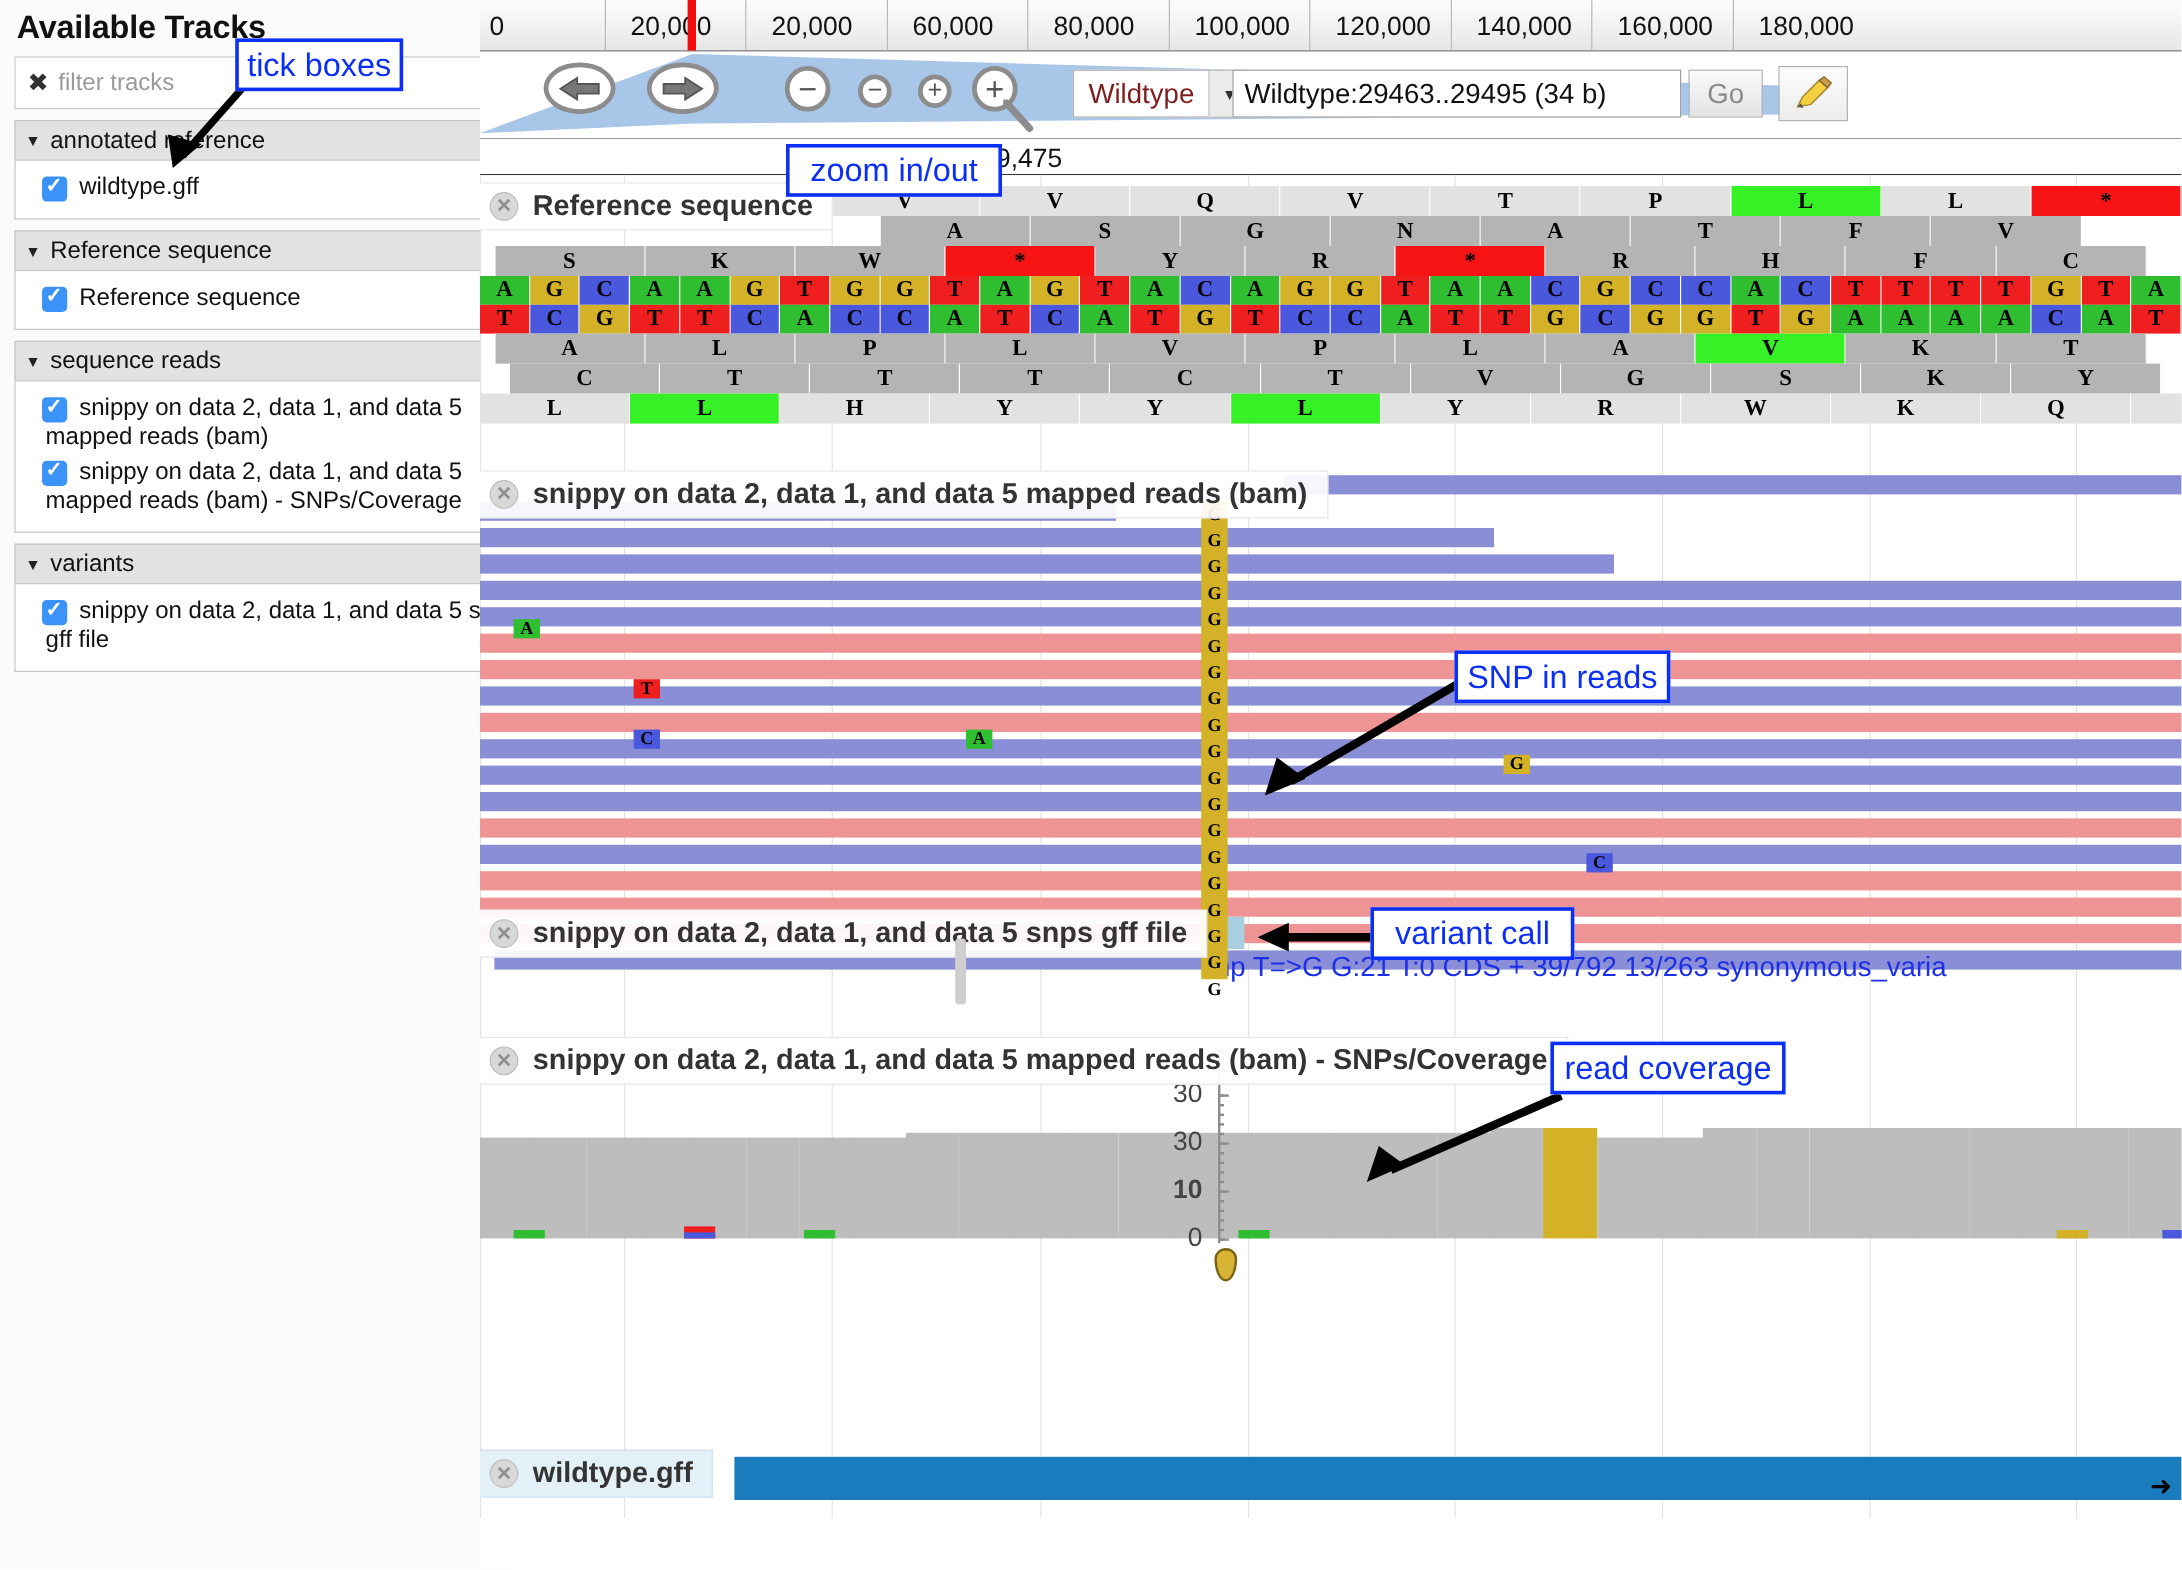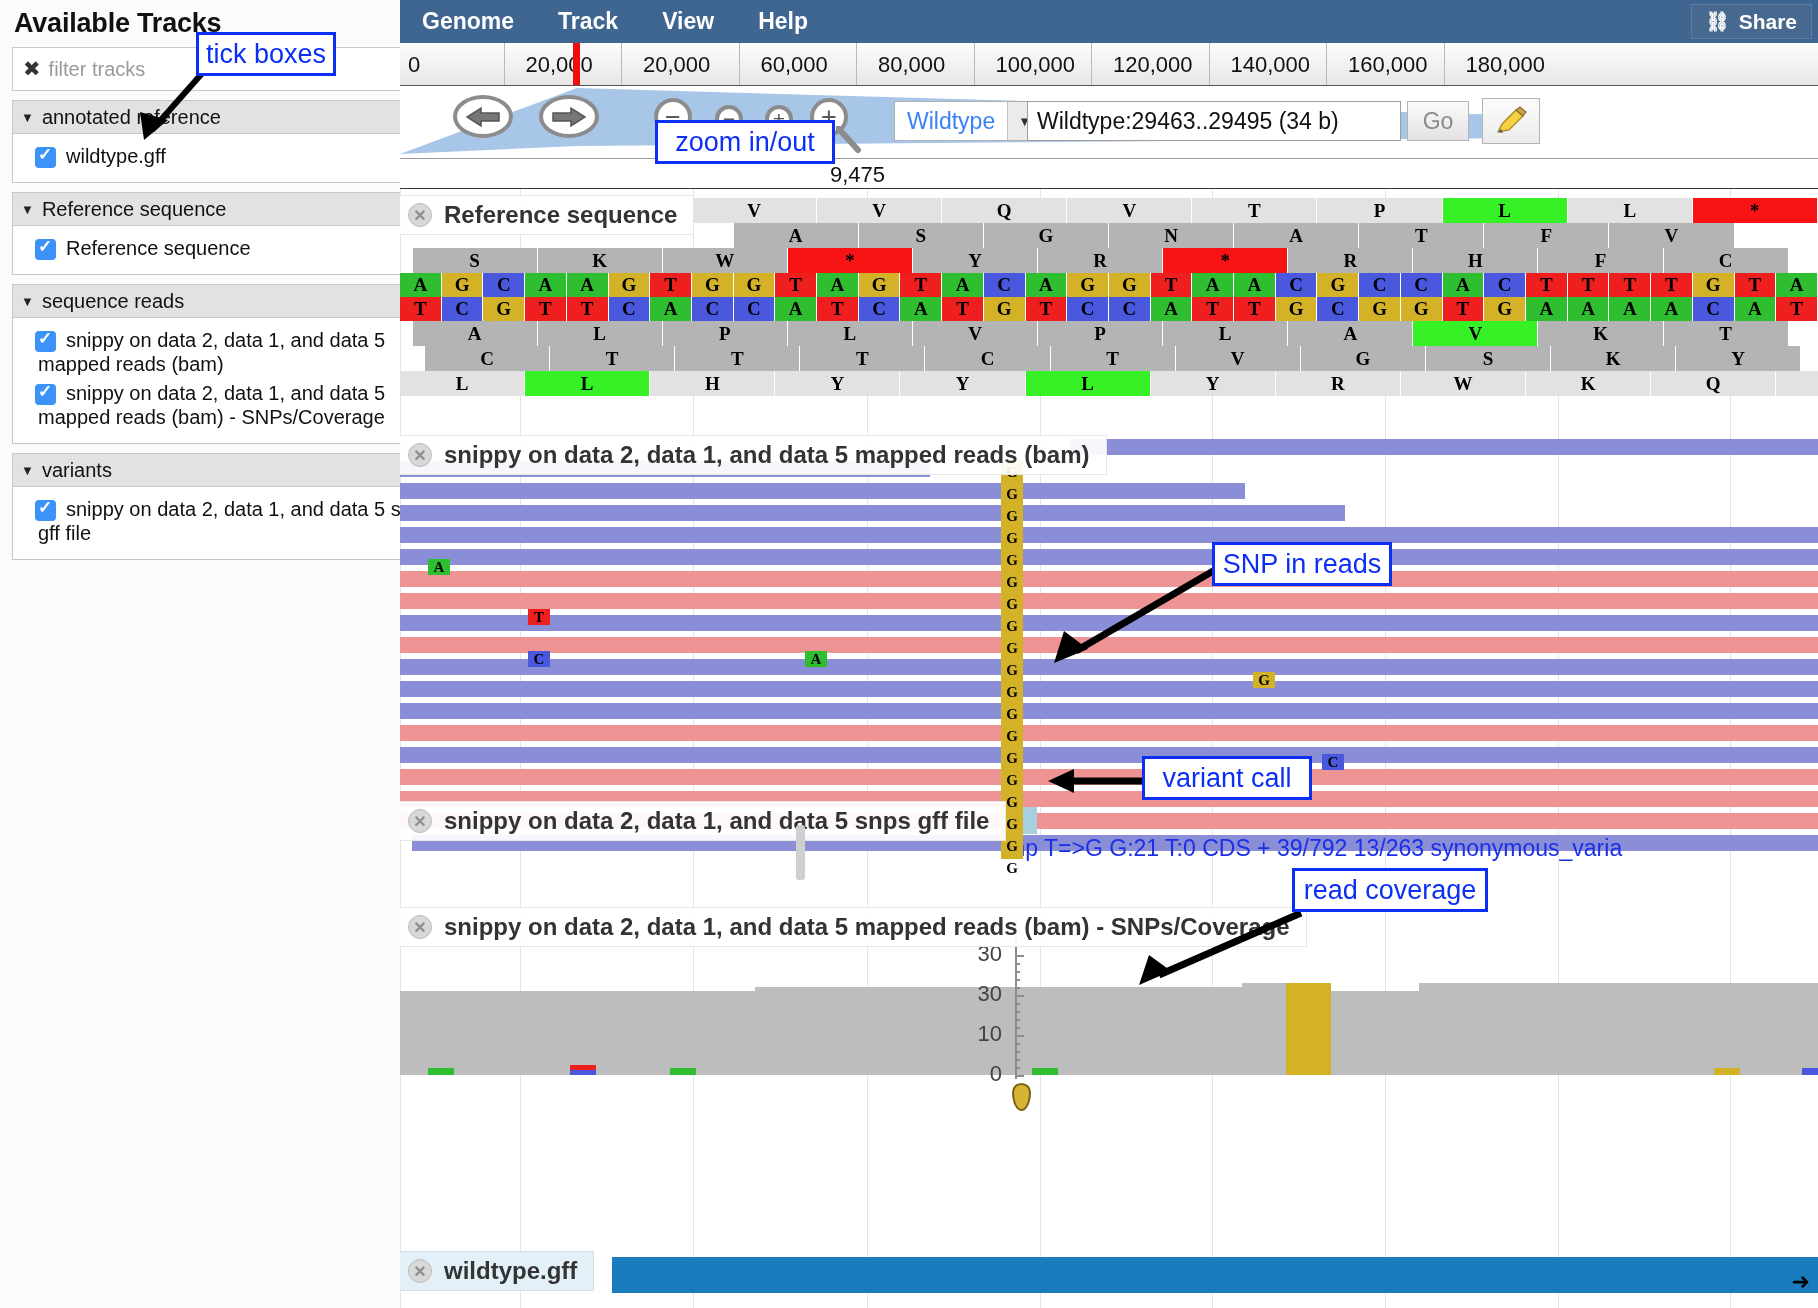--- a/index.html
+++ b/index.html
@@ -59,21 +59,21 @@
   
   #nav { height:73px; background:#fff; position:relative; border-bottom:1px solid #999; }
   #nav-wedge { position:absolute; left:0; top:0; width:100%; height:73px; }
   .circ-btn { position:absolute; top:9px; width:60px; height:43px; border-radius:50%;
     background:#fff; border:4px solid #8c8c8c; display:flex; align-items:center;
     justify-content:center; font-size:30px; color:#555; }
   .zc { position:absolute; border-radius:50%; background:#fff; border:4px solid #8c8c8c;
     display:flex; align-items:center; justify-content:center; color:#555; }
   #loc-sel { position:absolute; left:494px; top:15px; height:40px; display:flex;
     background:#fff; border:1px solid #b0b0b0; align-items:center; }
-  #loc-sel-label { font-size:23px; color:#3b82f6; padding:0 12px; }
+  #loc-sel-label { font-size:23px; color:#7f1d1d; padding:0 12px; }
   #loc-sel-arrow { width:34px; height:38px; background:#ebebeb; border-left:1px solid #c4c4c4;
     display:flex; align-items:center; justify-content:center; font-size:13px; color:#333;}
   #loc-input { position:absolute; left:627px; top:15px; width:374px; height:40px;
     background:#fff; border:1px solid #9e9e9e; font-size:23px; color:#111;
     padding:0 9px; font-family:"Liberation Sans",sans-serif; }
   #go-btn { position:absolute; left:1007px; top:15px; width:62px; height:40px;
     background:linear-gradient(#fafafa,#e3e3e3); border:1px solid #b4b4b4;
     font-size:23px; color:#8a8a8a; display:flex; align-items:center; justify-content:center; }
   #hl-btn { position:absolute; left:1082px; top:12px; width:58px; height:46px;
     background:linear-gradient(#fcfcfc,#ececec); border:1px solid #b4b4b4;
@@ -226,30 +226,20 @@
               <span class="cbx"></span>
               <span class="trk-label wrap">snippy on data 2, data 1, and data 5 snps gff file</span>
             </div>
           </div>
         </div>
       </div>
   </div>
 
   <div id="browser">
 
-    <div id="menubar">
-      <div class="menu-item">Genome</div>
-      <div class="menu-item">Track</div>
-      <div class="menu-item">View</div>
-      <div class="menu-item">Help</div>
-      <div id="share-btn">
-        <span id="share-icon">⛓</span>
-        <span>Share</span>
-      </div>
-    </div>
 
     <div id="ovr">
       <div id="ovr-labels">
           <div class="ovr-lbl" style="left: 8px;">0</div>
           <div class="ovr-lbl" style="left: 125.5px;">20,000</div>
           <div class="ovr-tick" style="left: 103.5px;"></div>
           <div class="ovr-lbl" style="left: 243px;">20,000</div>
           <div class="ovr-tick" style="left: 221px;"></div>
           <div class="ovr-lbl" style="left: 360.5px;">60,000</div>
           <div class="ovr-tick" style="left: 338.5px;"></div>
@@ -588,21 +578,21 @@
             <div class="cov-mm" style="left: 631.9px; width: 26px; height: 7px; background: rgb(47, 190, 47);"></div>
             <div class="cov-mm" style="left: 1313.5px; width: 26px; height: 7px; background: rgb(211, 178, 39);"></div>
             <div class="cov-mm" style="left: 1402.25px; width: 26px; height: 7px; background: rgb(74, 88, 221);"></div>
           </div>
         <div id="cov-axislabels">
             <div id="cov-axis" style="top: 10px; height: 162px;"></div>
             <div class="cov-lbl" style="left: 562px; top: 34px;">30</div>
             <div class="cov-tick" style="top: 48px;"></div>
             <div class="cov-lbl" style="left: 562px; top: 74px;">30</div>
             <div class="cov-tick" style="top: 88px;"></div>
-            <div class="cov-lbl" style="left: 562px; top: 114px;">10</div>
+            <div class="cov-lbl" style="left: 562px; top: 114px; font-weight: bold;">10</div>
             <div class="cov-tick" style="top: 128px;"></div>
             <div class="cov-lbl" style="left: 562px; top: 154px;">0</div>
             <div class="cov-tick" style="top: 168px;"></div>
             <div class="cov-tick" style="top: 168px; width: 5px;"></div>
             <div class="cov-tick" style="top: 160px; width: 5px;"></div>
             <div class="cov-tick" style="top: 152px; width: 5px;"></div>
             <div class="cov-tick" style="top: 144px; width: 5px;"></div>
             <div class="cov-tick" style="top: 136px; width: 5px;"></div>
             <div class="cov-tick" style="top: 128px; width: 5px;"></div>
             <div class="cov-tick" style="top: 120px; width: 5px;"></div>

